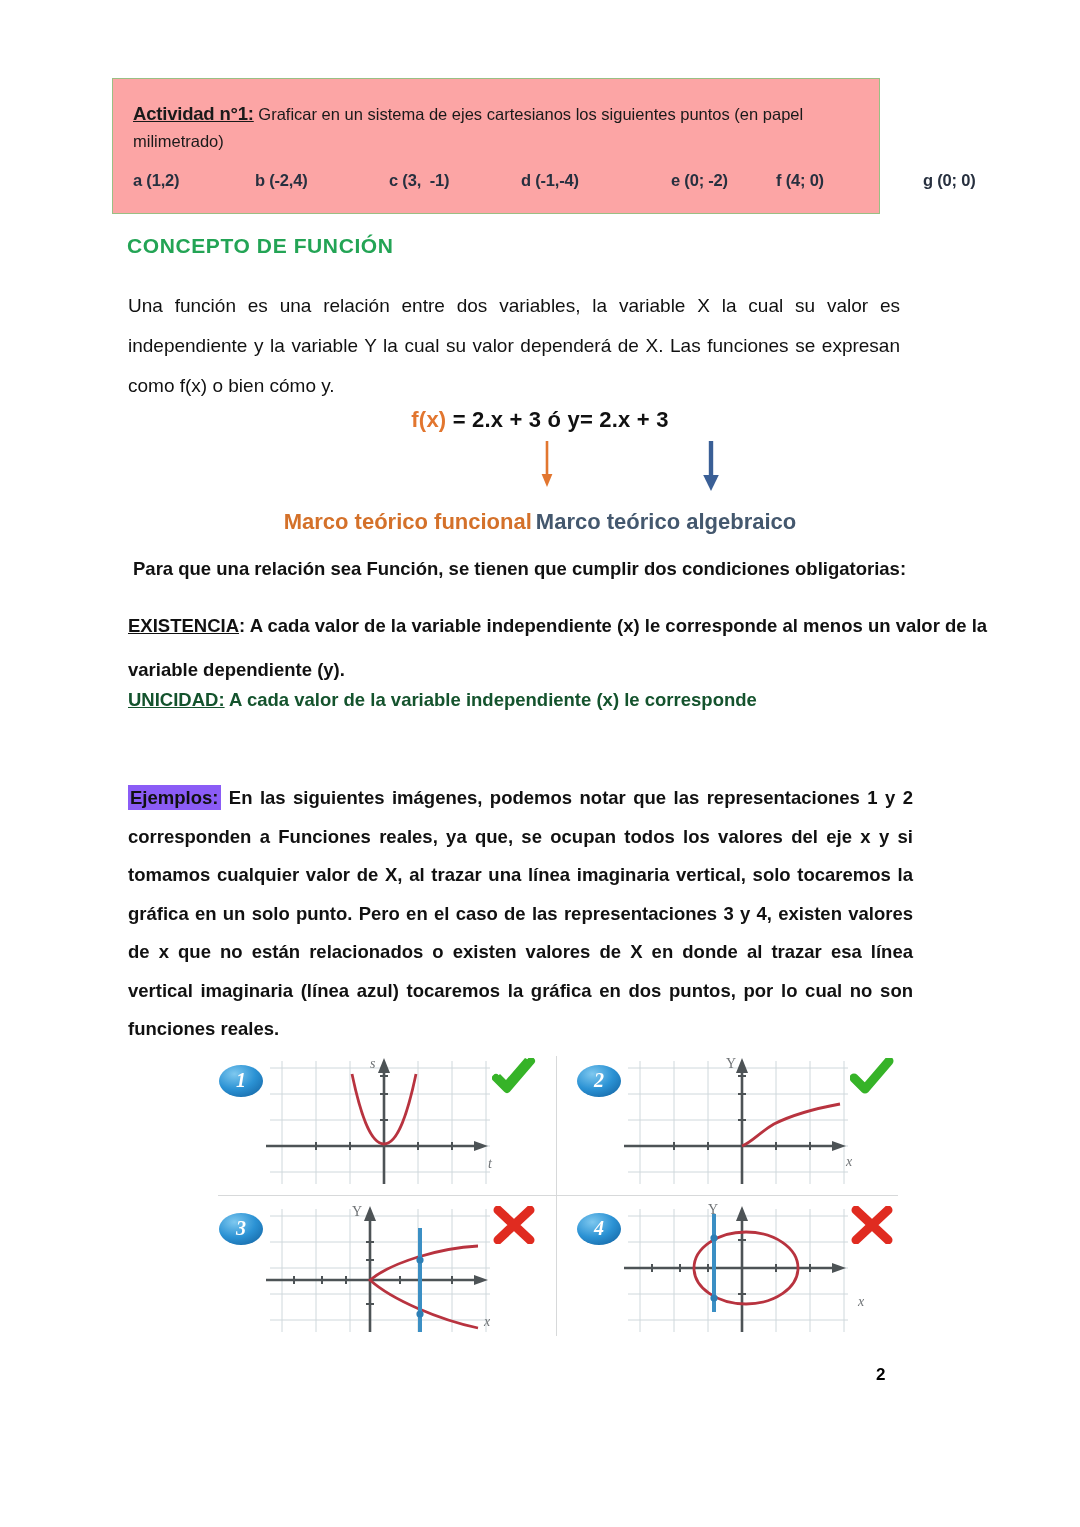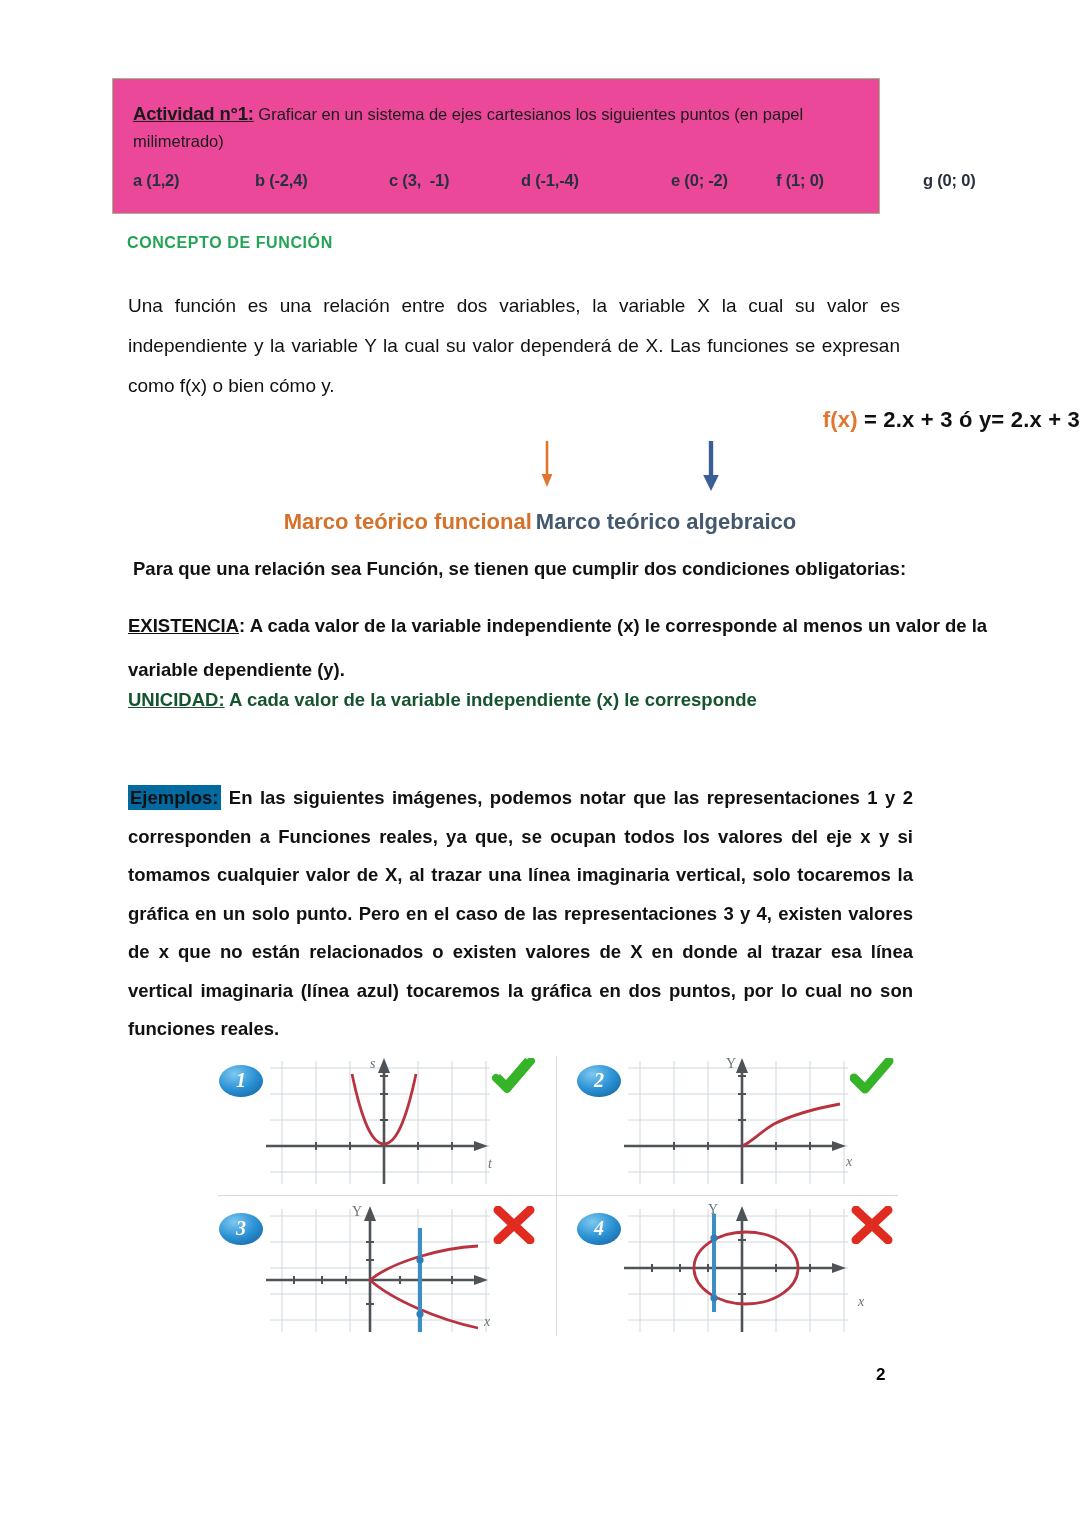--- a/index.html
+++ b/index.html
@@ -24,21 +24,21 @@
 
   
   .activity-box {
     position: absolute;
     left: 112px;
     top: 78px;
     width: 768px;
     height: 136px;
     border: 1.5px solid #9ABF84;
     box-sizing: border-box;
-    background: #ec4899;
+    background: #fca5a5;
   }
   .activity-line1 {
     position: absolute;
     left: 20px;
     top: 22px;
     right: 16px;
     font-size: 17px;
     line-height: 26px;
     color: #1a1a1a;
     font-family: "Liberation Sans", sans-serif;
@@ -67,21 +67,21 @@
     white-space: pre;
     letter-spacing: -0.2px;
     text-align: right;
   }
 
   
   .section-heading {
     position: absolute;
     left: 127px;
     top: 234px;
-    font-size: 16px;
+    font-size: 21px;
     font-weight: bold;
     color: #23a455;
     letter-spacing: 0.6px;
   }
 
   
   .intro-para {
     position: absolute;
     left: 128px;
     top: 286px;
@@ -92,21 +92,21 @@
     text-align: justify;
     font-weight: 500;
   }
 
   
   .formula {
     position: absolute;
     left: 0;
     top: 407px;
     width: 1080px;
-    text-align: right;
+    text-align: center;
     font-size: 22px;
     font-weight: bold;
     letter-spacing: 0.2px;
   }
   .fx-orange { color: #e2762f; }
   .formula-black { color: #111; }
 
   .arrow-orange {
     position: absolute;
     left: 538px;
@@ -183,21 +183,21 @@
     left: 128px;
     top: 779px;
     width: 785px;
     font-size: 18.5px;
     line-height: 38.5px;
     font-weight: 600;
     color: #111;
     text-align: justify;
   }
   .hl-ejemplos {
-    background: #0369a1;
+    background: #8b5cf6;
     padding: 2px 3px 2px 2px;
   }
 
   
   .figure {
     position: absolute;
     left: 200px;
     top: 1050px;
     width: 715px;
     height: 292px;
@@ -303,21 +303,21 @@
   <div class="activity-box">
     <div class="activity-line1">
       <span class="activity-label">Actividad n°1:</span><span class="activity-body"> Graficar en un sistema de ejes cartesianos los siguientes puntos (en papel milimetrado)</span>
     </div>
     <div class="points-row">
       <span class="point" style="left:0px">a (1,2)</span>
       <span class="point" style="left:122px">b (-2,4)</span>
       <span class="point" style="left:256px">c (3,  -1)</span>
       <span class="point" style="left:388px">d (-1,-4)</span>
       <span class="point" style="left:538px">e (0; -2)</span>
-      <span class="point" style="left:643px">f (1; 0)</span>
+      <span class="point" style="left:643px">f (4; 0)</span>
       <span class="point" style="left:790px">g (0; 0)</span>
     </div>
   </div>
 
   <div class="section-heading">CONCEPTO DE FUNCIÓN</div>
 
   <div class="intro-para">Una función es una relación entre dos variables, la variable X la cual su valor es independiente y la variable Y la cual su valor dependerá de X. Las funciones se expresan como f(x) o bien cómo y.</div>
 
   <div class="formula">
     <span class="fx-orange">f(x)</span><span class="formula-black"> = 2.x + 3 ó   y= 2.x + 3</span>

